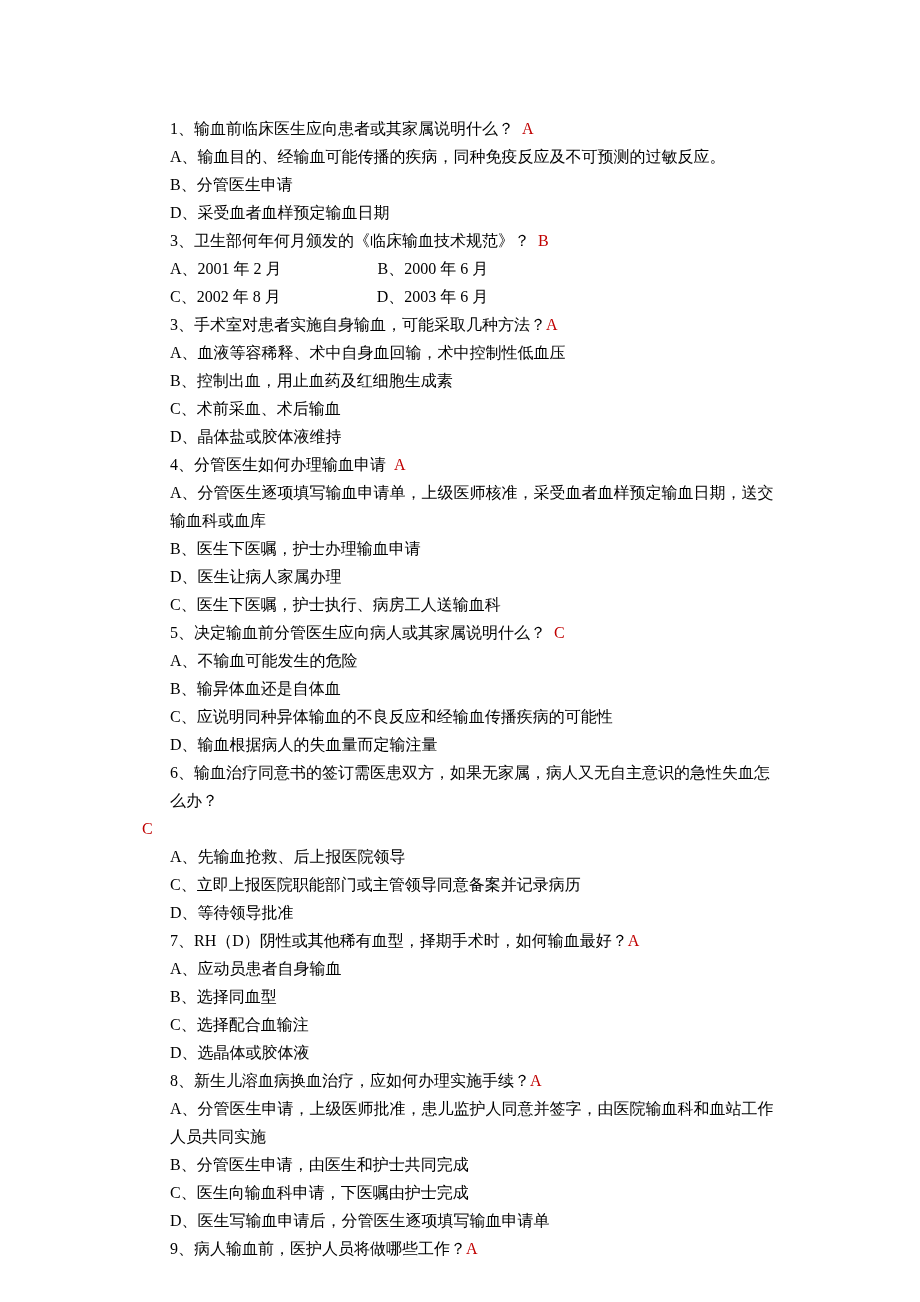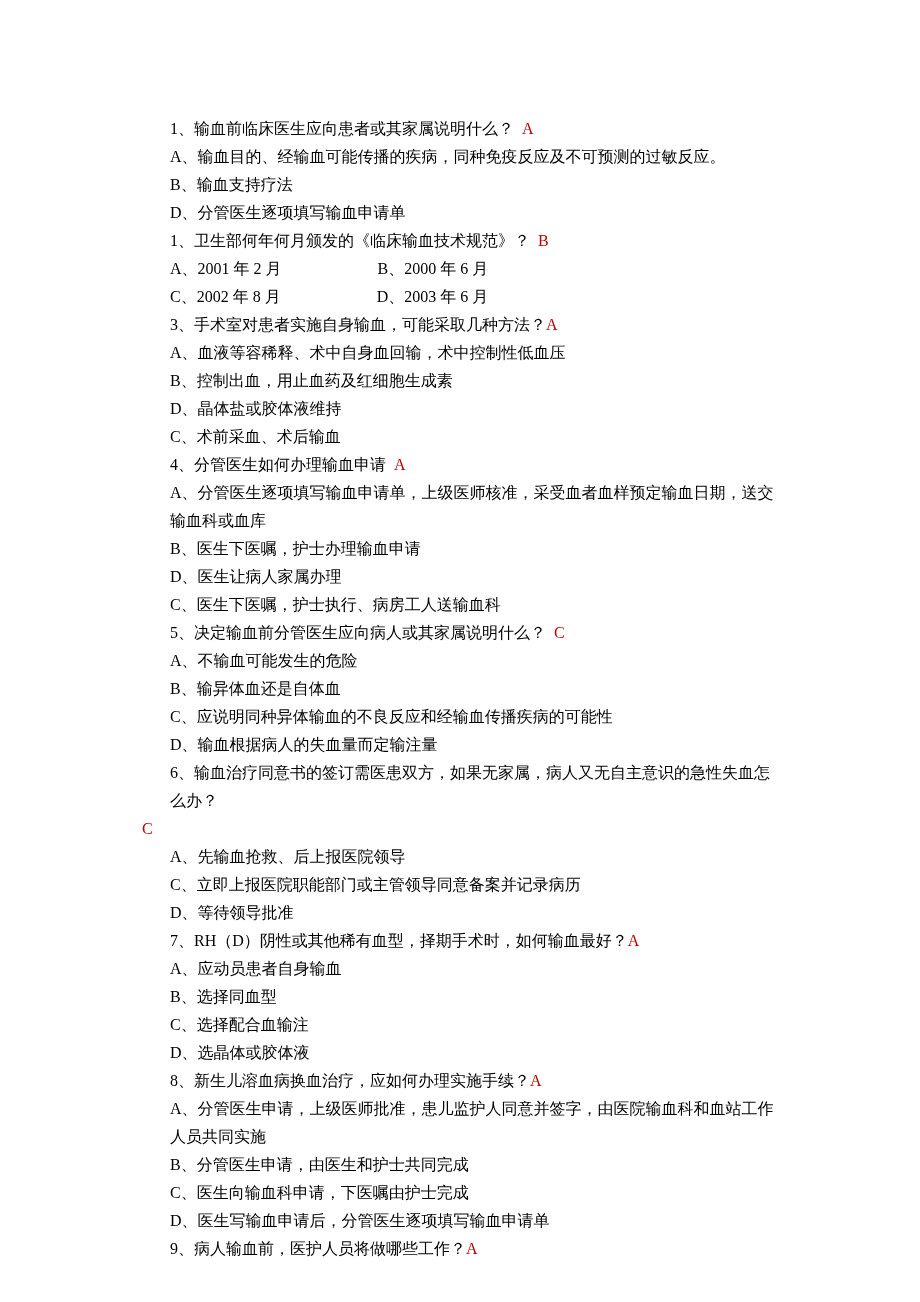--- a/index.html
+++ b/index.html
@@ -31,30 +31,30 @@
     width: 6em;
   }
 </style>
 </head>
 <body>
 
 <div class="page">
   <div id="content">
       <span class="line"><span>1、输血前临床医生应向患者或其家属说明什么？</span><span class="answer">A</span></span>
       <span class="line">A、输血目的、经输血可能传播的疾病，同种免疫反应及不可预测的过敏反应。</span>
-      <span class="line">B、输血支持疗法</span>
-      <span class="line">D、分管医生逐项填写输血申请单</span>
-      <span class="line"><span>1、卫生部何年何月颁发的《临床输血技术规范》？</span><span class="answer">B</span></span>
+      <span class="line">B、分管医生申请</span>
+      <span class="line">D、采受血者血样预定输血日期</span>
+      <span class="line"><span>3、卫生部何年何月颁发的《临床输血技术规范》？</span><span class="answer">B</span></span>
       <span class="line"><span>A、2001 年 2 月</span><span class="choice-gap"></span><span>B、2000 年 6 月</span></span>
       <span class="line"><span>C、2002 年 8 月</span><span class="choice-gap"></span><span>D、2003 年 6 月</span></span>
       <span class="line"><span>3、手术室对患者实施自身输血，可能采取几种方法？</span><span class="answer" style="margin-left: 0px;">A</span></span>
       <span class="line">A、血液等容稀释、术中自身血回输，术中控制性低血压</span>
       <span class="line">B、控制出血，用止血药及红细胞生成素</span>
+      <span class="line">C、术前采血、术后输血</span>
       <span class="line">D、晶体盐或胶体液维持</span>
-      <span class="line">C、术前采血、术后输血</span>
       <span class="line"><span>4、分管医生如何办理输血申请</span><span class="answer">A</span></span>
       <span class="line">A、分管医生逐项填写输血申请单，上级医师核准，采受血者血样预定输血日期，送交输血科或血库</span>
       <span class="line">B、医生下医嘱，护士办理输血申请</span>
       <span class="line">D、医生让病人家属办理</span>
       <span class="line">C、医生下医嘱，护士执行、病房工人送输血科</span>
       <span class="line"><span>5、决定输血前分管医生应向病人或其家属说明什么？</span><span class="answer">C</span></span>
       <span class="line">A、不输血可能发生的危险</span>
       <span class="line">B、输异体血还是自体血</span>
       <span class="line">C、应说明同种异体输血的不良反应和经输血传播疾病的可能性</span>
       <span class="line">D、输血根据病人的失血量而定输注量</span>

